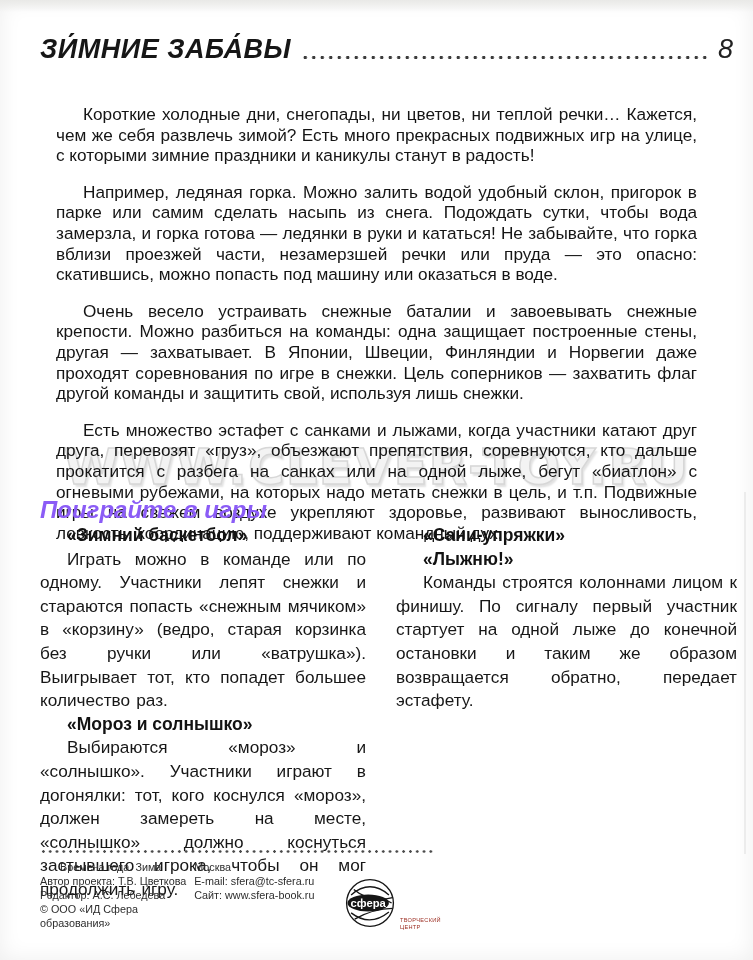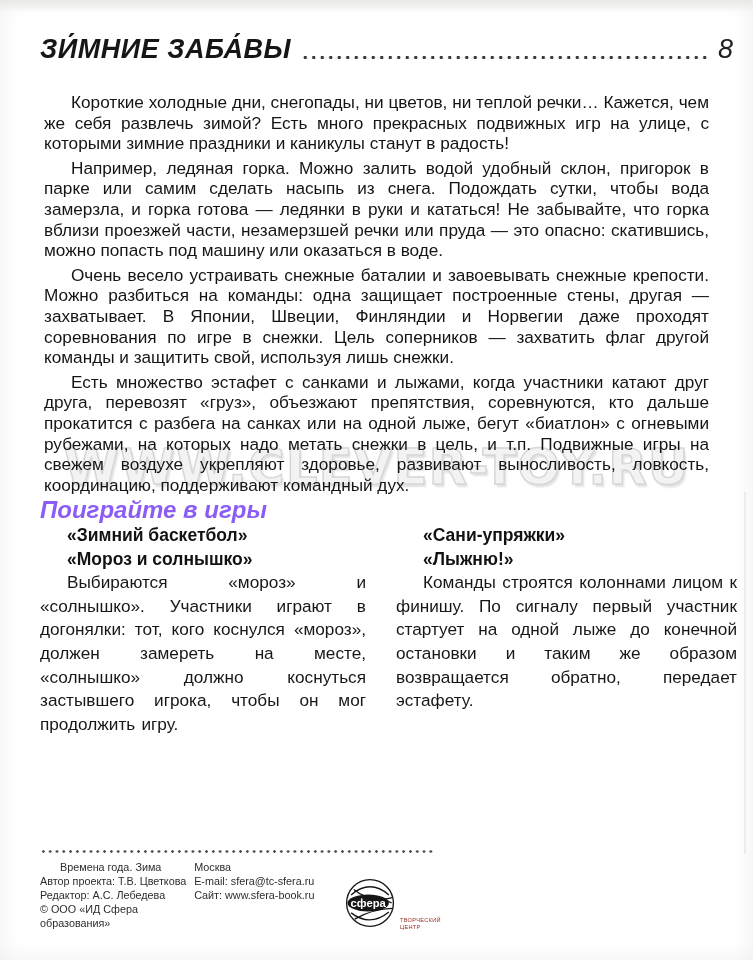--- a/index.html
+++ b/index.html
@@ -28,21 +28,21 @@
     background-size:8.5px 5px;background-repeat:repeat-x;background-position:left center;
   }
   .page-number{
     font-size:27px;font-style:italic;font-weight:500;color:#222;
   }
   
   .intro{
     position:absolute;left:40px;top:88px;width:673px;z-index:2;
     font-size:17.2px;line-height:20.6px;text-align:justify;color:#151515;
   }
-  .intro p{margin:4px;text-indent:27px;}
+  .intro p{margin:16px;text-indent:27px;}
   
   .watermark{
     position:absolute;top:438px;left:50%;transform:translateX(-50%);
     z-index:1;white-space:nowrap;
     font-size:50px;font-weight:bold;letter-spacing:1px;
     color:#f3f3f3;
     -webkit-text-stroke:1.5px #d7d7d7;
     text-shadow:2px 3px 2px #e2e2e2;
     font-family:"DejaVu Sans", sans-serif;
   }
@@ -115,20 +115,21 @@
     <p>Есть множество эстафет с санками и лыжами, когда участники катают друг друга, перевозят «груз», объезжают препятствия, соревнуются, кто дальше прокатится с разбега на санках или на одной лыже, бегут «биатлон» с огневыми рубежами, на которых надо метать снежки в цель, и т.п. Подвижные игры на свежем воздухе укрепляют здоровье, развивают выносливость, ловкость, координацию, поддерживают командный дух.</p>
   </div>
 
   <div class="watermark">WWW.CLEVER-TOY.RU</div>
 
   <div class="games-heading">Поиграйте в игры</div>
 
   <div class="columns">
     <div class="col-left">
       <p class="game-title">«Зимний баскетбол»</p>
+      <p class="game-body">Играть можно в команде или по одному. Участники лепят снежки и стараются попасть «снежным мячиком» в «корзину» (ведро, старая корзинка без ручки или «ватрушка»). Выигрывает тот, кто попадет большее количество раз.</p>
       <p class="game-title">«Мороз и солнышко»</p>
       <p class="game-body">Выбираются «мороз» и «солнышко». Участники играют в догонялки: тот, кого коснулся «мороз», должен замереть на месте, «солнышко» должно коснуться застывшего игрока, чтобы он мог продолжить игру.</p>
     </div>
     <div class="col-right">
       <p class="game-title">«Сани-упряжки»</p>
       <p class="game-title">«Лыжню!»</p>
       <p class="game-body">Команды строятся колоннами лицом к финишу. По сигналу первый участник стартует на одной лыже до конечной остановки и таким же образом возвращается обратно, передает эстафету.</p>
     </div>
   </div>
 

